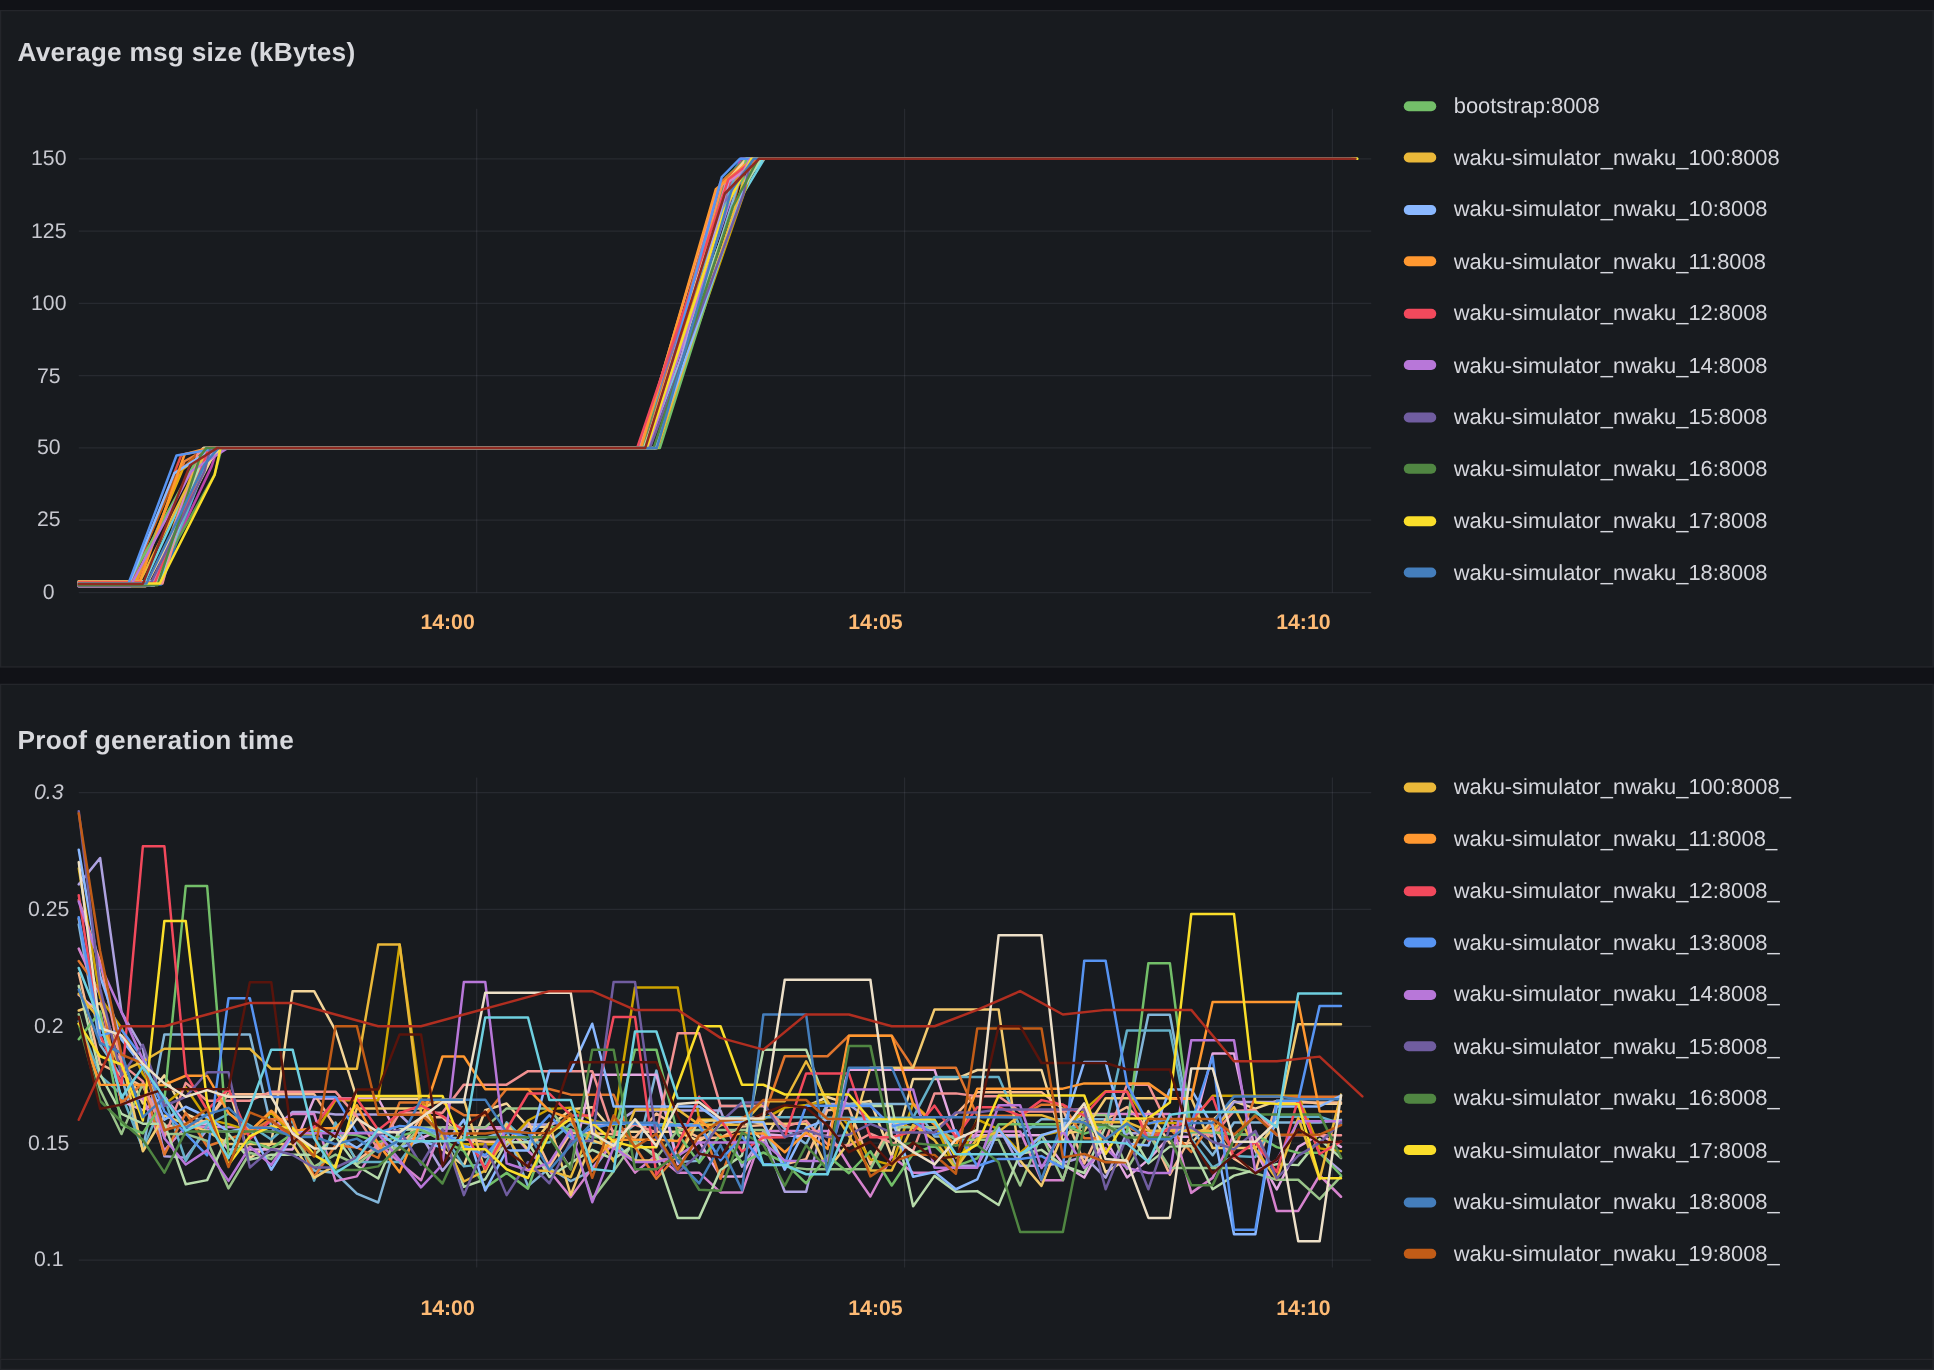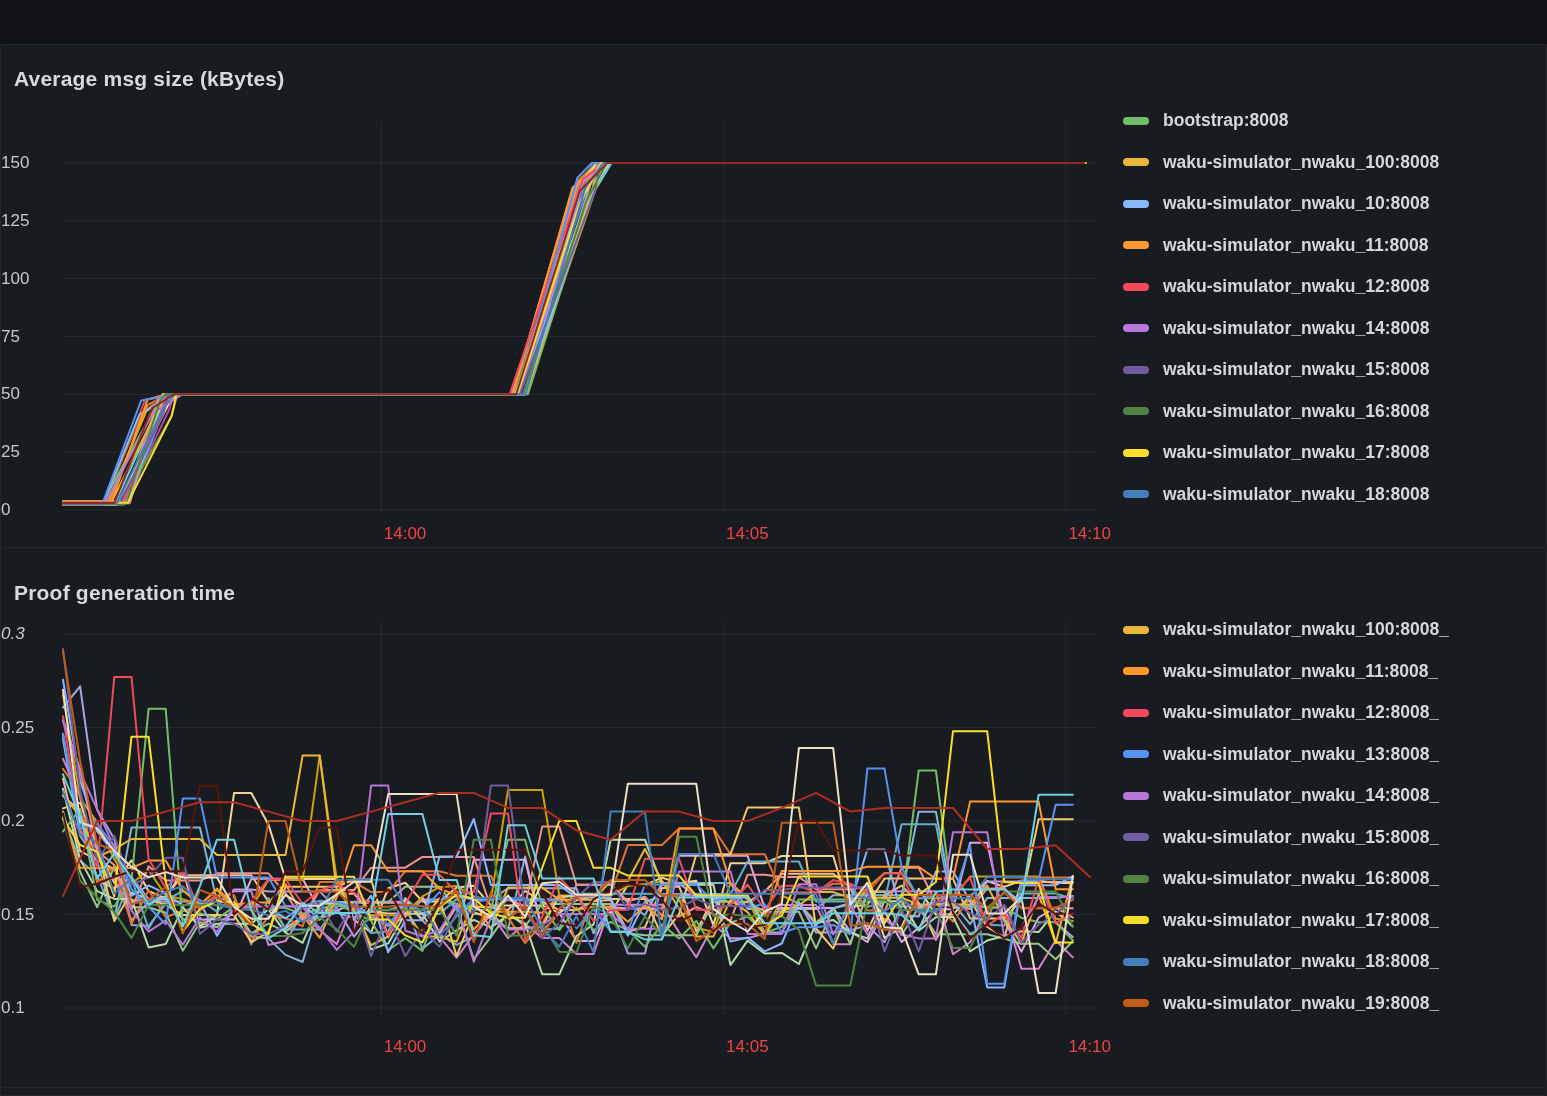--- a/index.html
+++ b/index.html
@@ -1,30 +1,30 @@
 <!DOCTYPE html>
 <html><head>
 <meta charset="utf-8">
 <style>
   html,body{margin:0;padding:0;background:#111217;width:1547px;height:1096px;overflow:hidden;
     font-family:"Liberation Sans",sans-serif;}
   .panel{position:absolute;left:0;width:1547px;background:#181B1F;border:1px solid #24262B;box-sizing:border-box;}
-  #panel1{top:8px;height:526px;margin-top:36px;}
+  #panel1{top:8px;height:526px;}
   #panel2{top:547px;height:612px;}
   #panel3{top:1087px;height:9px;}
   .panel-title{position:absolute;left:13px;font-size:21px;font-weight:600;color:#D8D9DD;letter-spacing:.2px;}
   #panel1 .panel-title{top:5px;}
   #panel2 .panel-title{top:16px;}
   svg.chart{position:absolute;left:0;top:0;}
-  .y-tick{position:absolute;left:0;width:52px;text-align:left;font-size:17px;color:#C7C8CF;}
-  .x-tick{position:absolute;width:90px;text-align:right;font-size:17px;color:#ef4444;}
+  .y-tick{position:absolute;left:0;width:52px;text-align:center;font-size:17px;color:#C7C8CF;padding-left:12px;}
+  .x-tick{position:absolute;width:90px;text-align:left;font-size:17px;color:#fdba74;font-weight:bold;}
   .legend{position:absolute;left:1122px;right:4px;}
   #panel1 .legend{top:55px;}
   #panel2 .legend{top:61px;}
-  .legend-item{display:flex;align-items:center;height:41.5px;cursor:pointer;font-weight:bold;}
+  .legend-item{display:flex;align-items:center;height:41.5px;cursor:pointer;}
   .legend-swatch{width:26px;height:8px;border-radius:4px;margin-right:14px;flex:none;}
   .legend-label{font-size:17.5px;color:#D6D7DD;white-space:nowrap;overflow:hidden;}
 </style>
 </head>
 <body>
 
 <div>
 
   <section class="panel" id="panel1">
     <h2 class="panel-title">Average msg size (kBytes)</h2>

